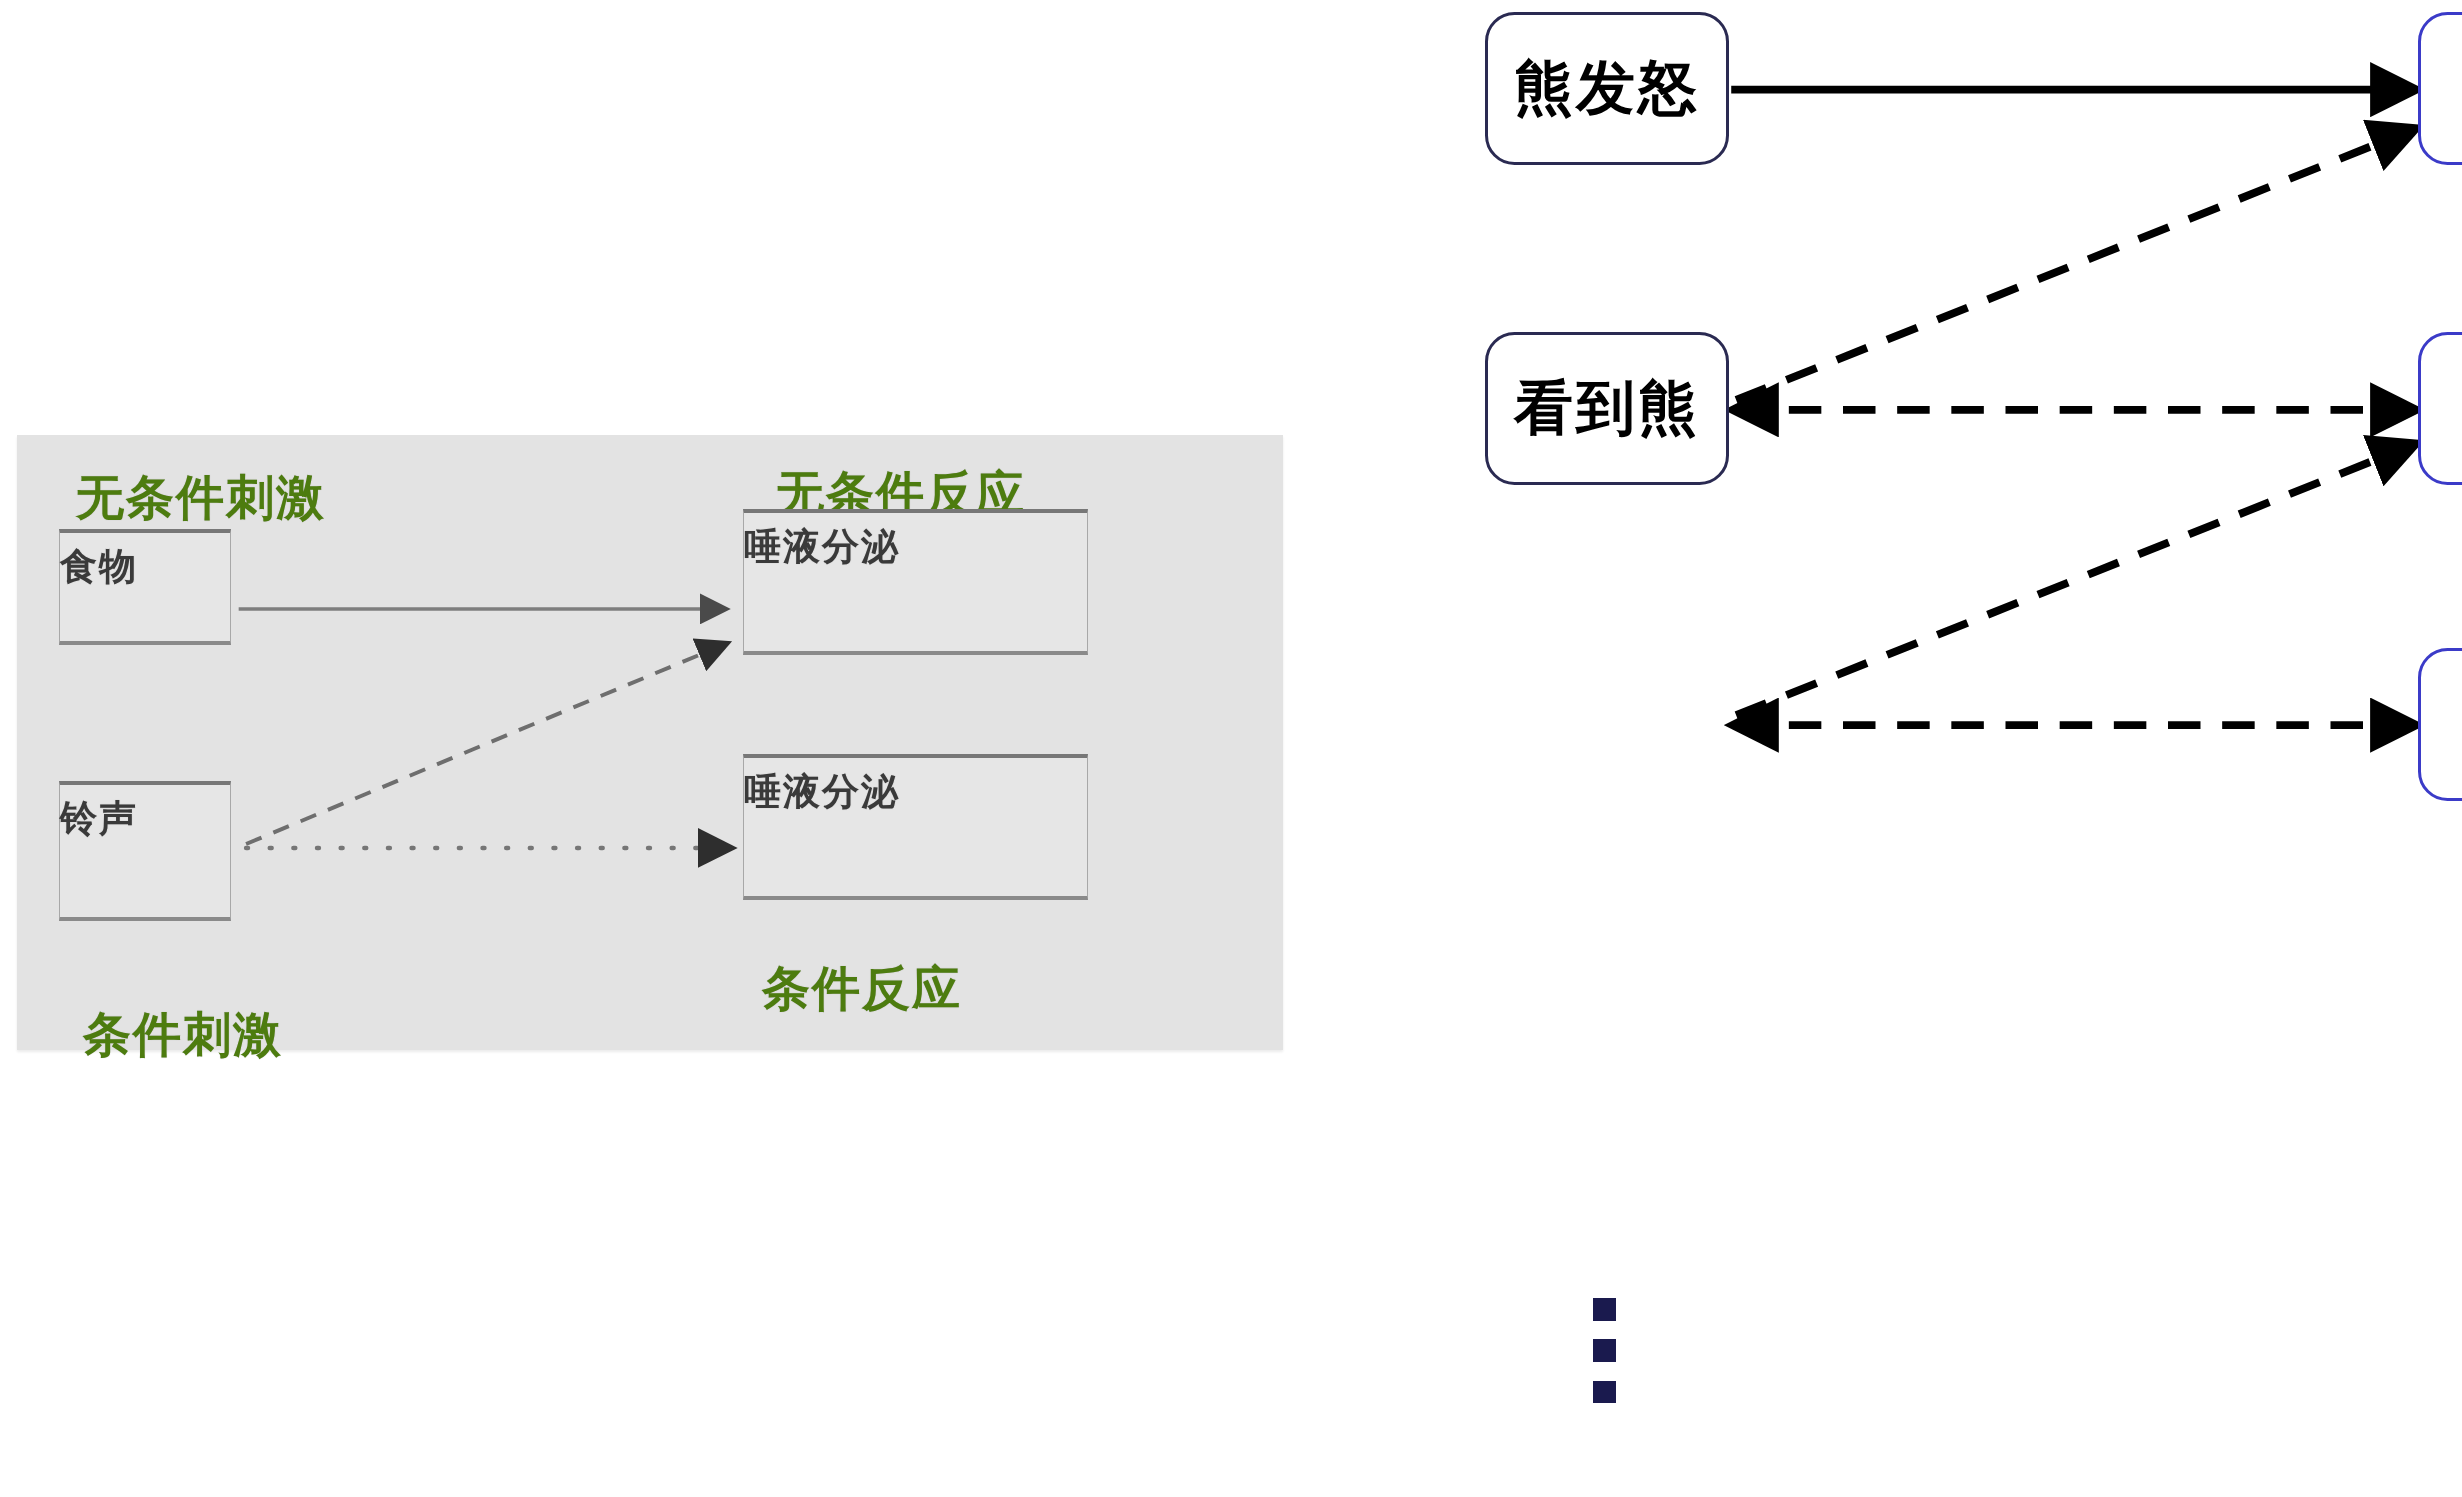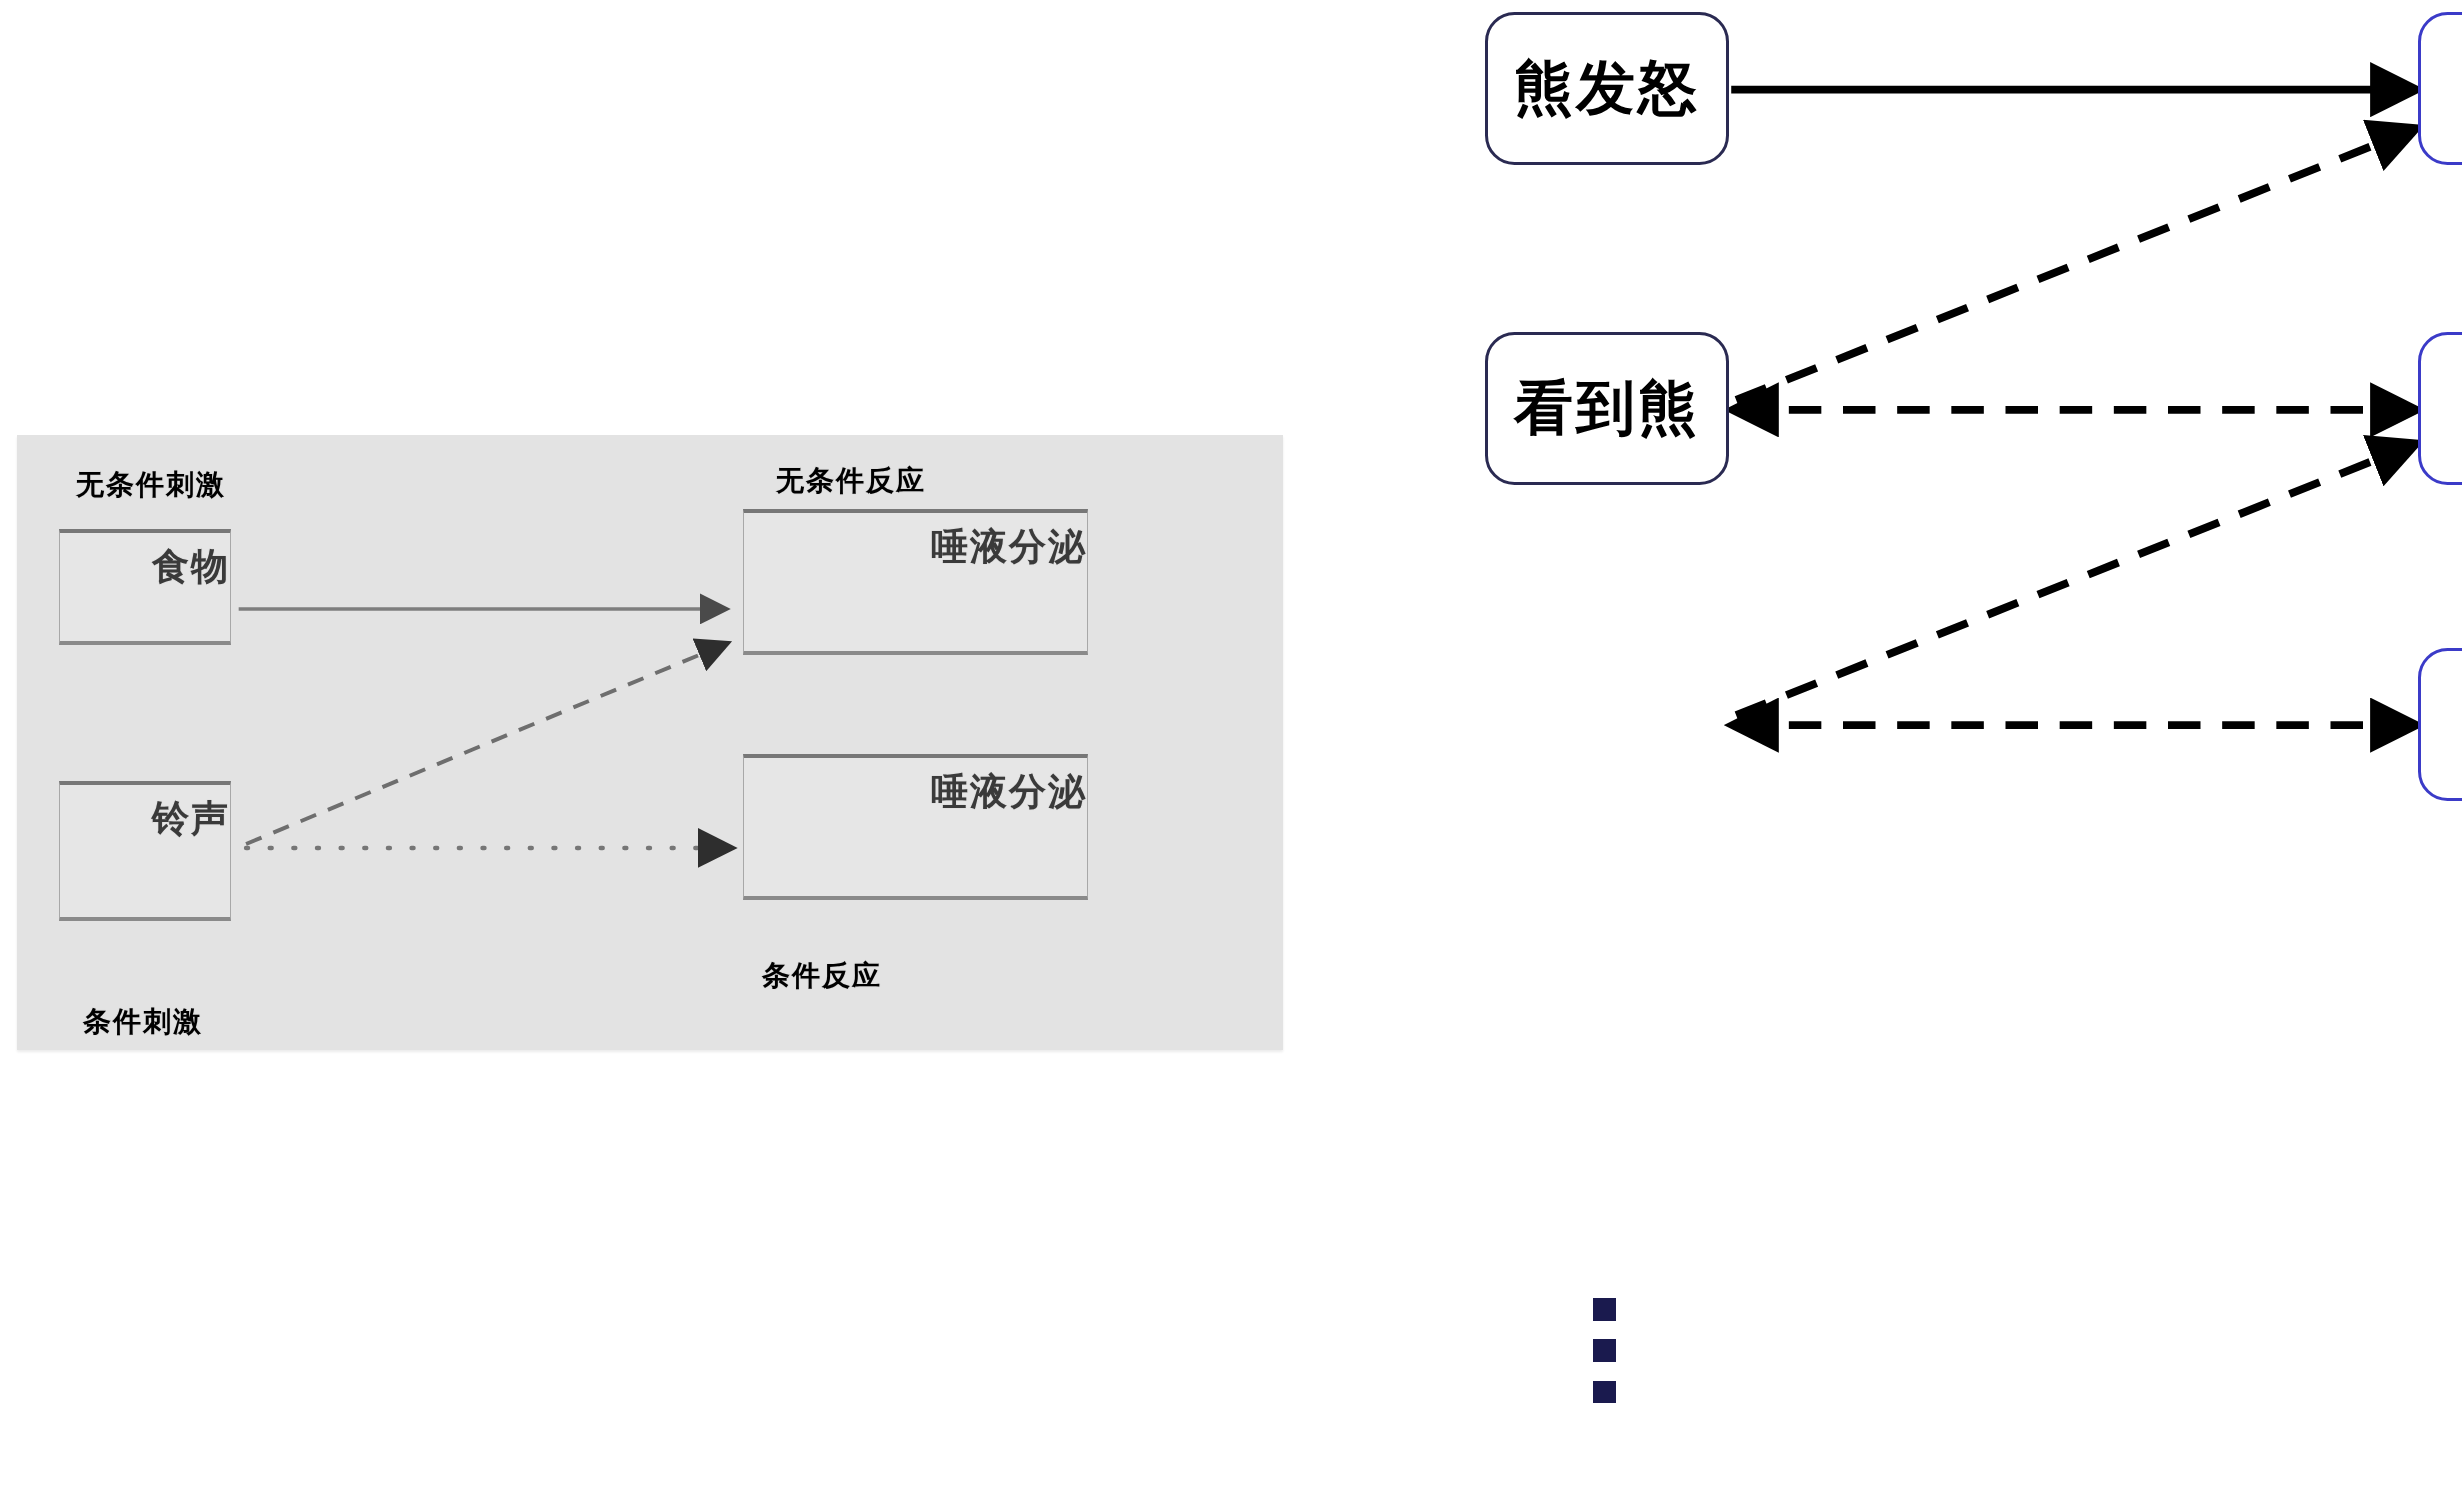--- a/index.html
+++ b/index.html
@@ -6,38 +6,38 @@
   body{width:3306px;height:1498px;position:relative;overflow:hidden;
        font-family:"Liberation Sans","DejaVu Sans",sans-serif;}
 
   
   #pavlov-panel{
     position:absolute; left:17px; top:435px; width:1266px; height:615px;
     background:#e3e3e3;
     box-shadow:0 1.5px 2.5px rgba(0,0,0,.08);
   }
   .pav-label{
-    position:absolute; color:#000000; font-weight:bold;
-    font-size:28px; letter-spacing:2px; white-space:nowrap;
+    position:absolute; color:#4d7c0f; font-weight:bold;
+    font-size:48px; letter-spacing:2px; white-space:nowrap;
     text-shadow:0 0 1px rgba(120,120,120,.45);
   }
   #pav-lbl-ucs { left:59px;  top:31px; }
   #pav-lbl-ucr { left:719px; top:27px;margin-left:40px; }
   #pav-lbl-cs  { left:66px;  top:522px;margin-top:46px; }
   #pav-lbl-cr  { left:745px; top:522px;font-family:Liberation Mono, monospace; }
 
   .pav-box{
     position:absolute; background:#e6e6e6;
     border:1.5px solid #a8a8a8;
     border-top:4.4px solid #777777;
     border-bottom:4.4px solid #8a8a8a;
     box-sizing:border-box;
   }
   .pav-box span{
-    display:block; text-align:right; color:#3a3a3a; font-weight:bold;
+    display:block; text-align:left; color:#3a3a3a; font-weight:bold;
     font-size:37px; letter-spacing:2px; margin-top:8.9px; white-space:nowrap;
     text-shadow:0 0 1px rgba(90,90,90,.35);
   }
   #pav-box-food     { left:42px;  top:94px; width:172px; height:116px;}
   #pav-box-bell     { left:42px;  top:346px; width:172px; height:140px;}
   #pav-box-saliva-1 { left:726px;top:74px; width:345px; height:146px;}
   #pav-box-saliva-2 { left:726px;top:319px; width:345px; height:146px;}
 
   #pav-svg{position:absolute;left:0;top:0;width:100%;height:100%;}
 

